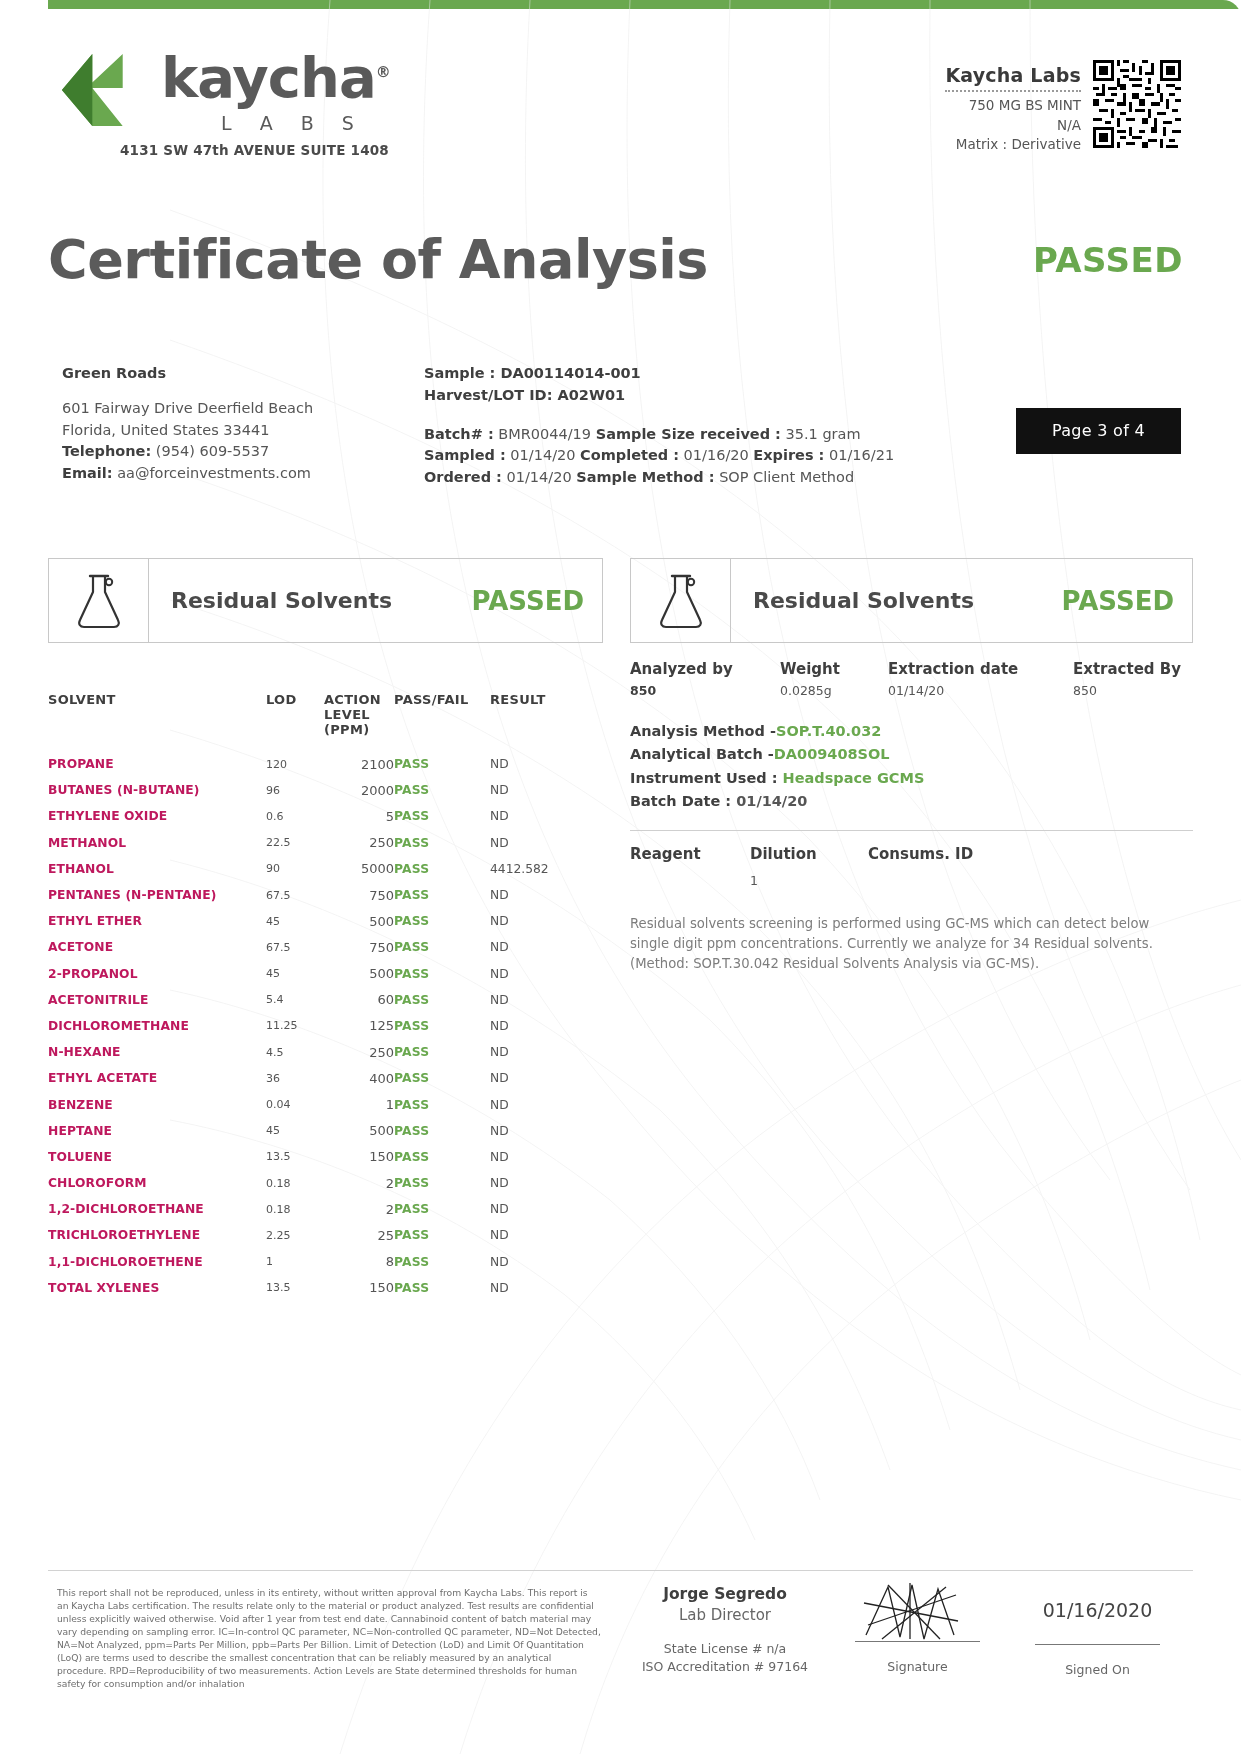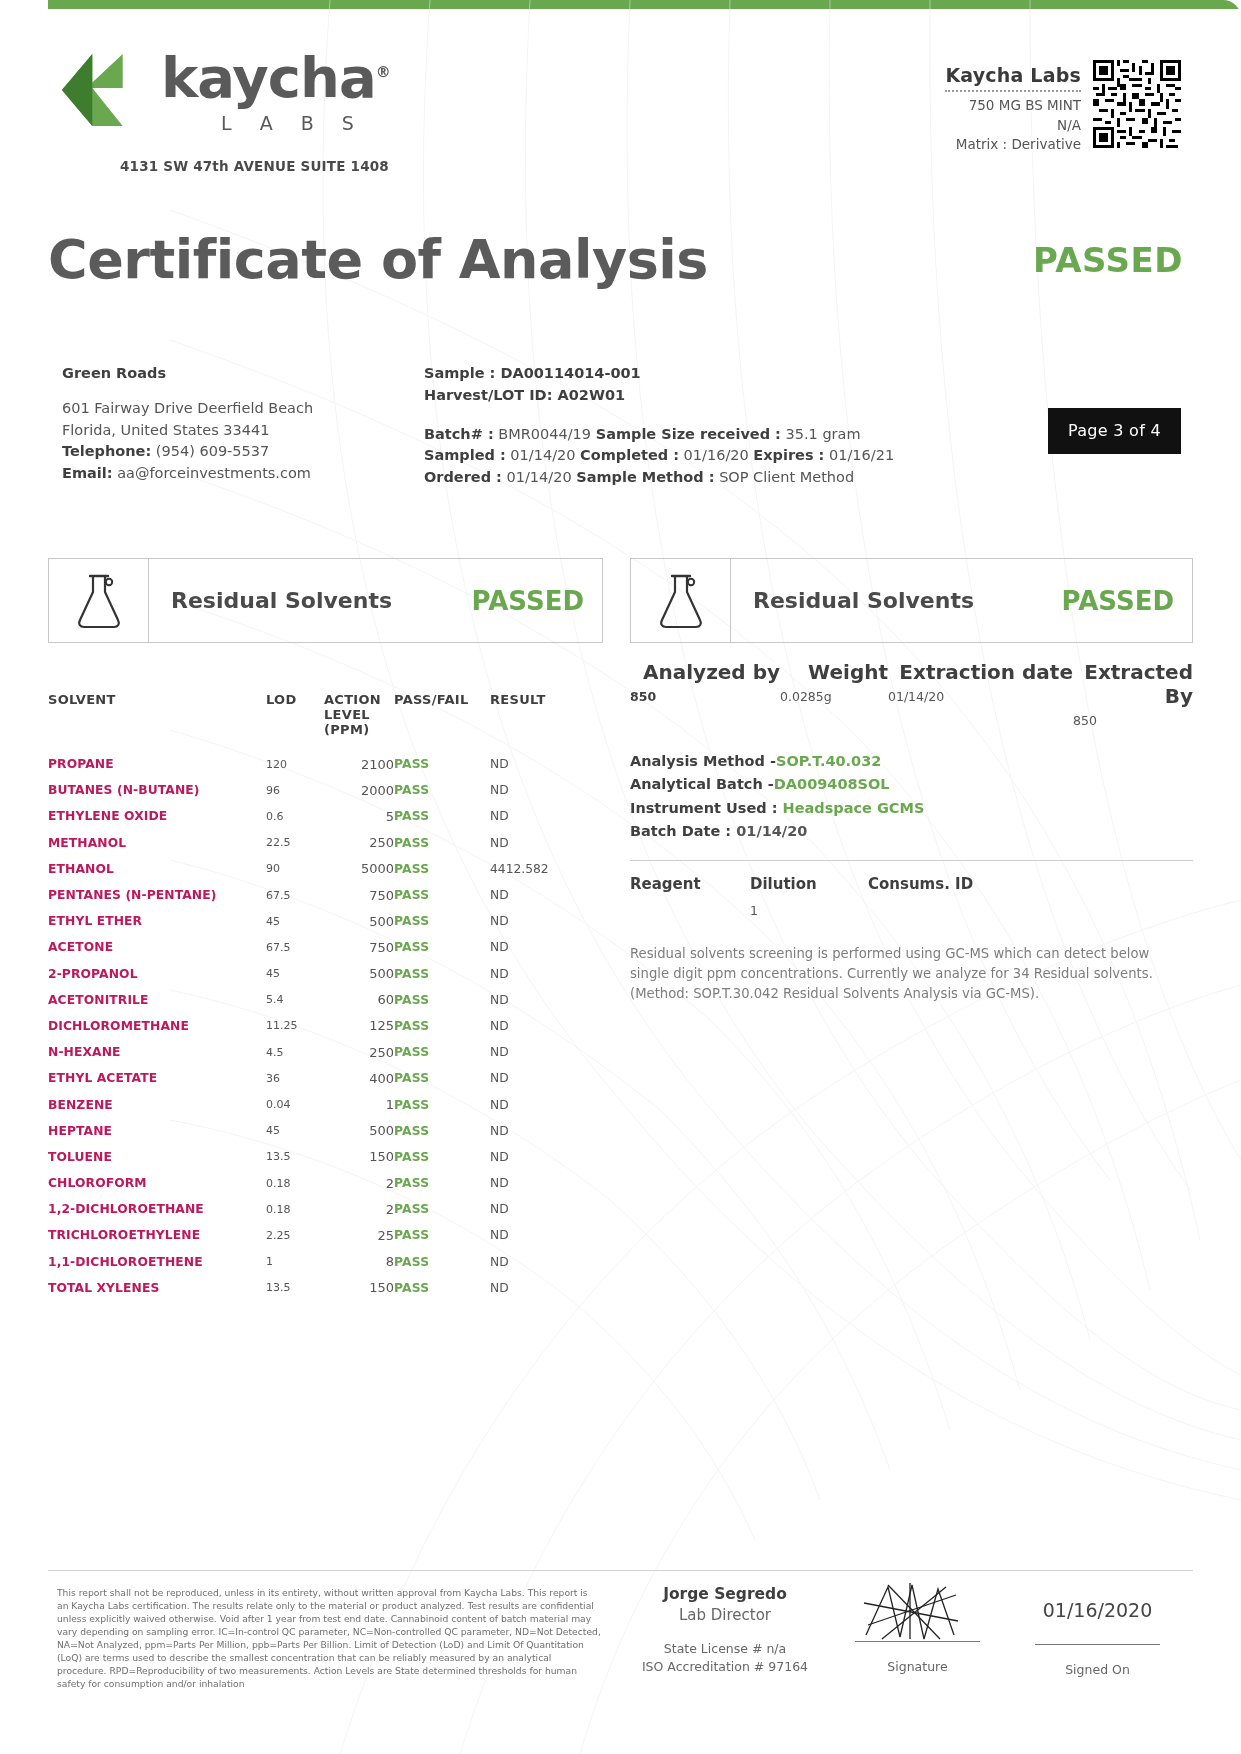--- a/index.html
+++ b/index.html
@@ -68,21 +68,21 @@
   .logo-labs {
     font-size: 19px;
     letter-spacing: 11px;
     color: #5a5a5a;
     margin-top: 6px;
     margin-left: 60px;
     font-weight: 400;
   }
   .address {
     position: absolute;
-    left: 60px; top: 108px;
+    left: 60px; top: 92px;
     font-size: 13.5px;
     font-weight: 700;
     color: #4a4a4a;
     letter-spacing: 0.2px;
   }
   .header-right {
     position: absolute;
     right: 0; top: 10px;
     display: flex;
     align-items: flex-start;
@@ -153,21 +153,21 @@
   }
   .meta-mid .row { white-space: nowrap; }
   .meta-mid .sample-line { font-weight: 700; color: #3f3f3f; font-size: 14.5px; }
   .meta-mid .spacer { height: 17px; }
   .page-badge {
     position: absolute;
     right: 0; top: 45px;
     background: #111;
     color: #fff;
     font-size: 16px;
-    padding: 11px 20px;
+    padding: 11px 36px;
     letter-spacing: 0.3px;
   }
 
   
   .panel-left {
     position: absolute;
     left: 48px; top: 558px;
     width: 555px; height: 85px;
     border: 1px solid #c8c8c8;
     display: flex;
@@ -239,23 +239,22 @@
     width: 100%;
   }
   .rinfo-col { }
   .rinfo-col.c1 { width: 150px; }
   .rinfo-col.c2 { width: 108px; }
   .rinfo-col.c3 { width: 185px; }
   .rinfo-col.c4 { width: 120px; }
   .rinfo-h {
     font-weight: 700;
     color: #3f3f3f;
-    font-size: 20px;
+    font-size: 15px;
     margin-bottom: 5px;
-    text-align: right;
   }
   .rinfo-v {
     color: #555;
     font-size: 12.5px;
   }
   .rinfo-v.bold { font-weight: 700; color: #3f3f3f; font-size: 12.5px;}
   .methods {
     margin-top: 22px;
     line-height: 1.62;
     font-size: 14.5px;

